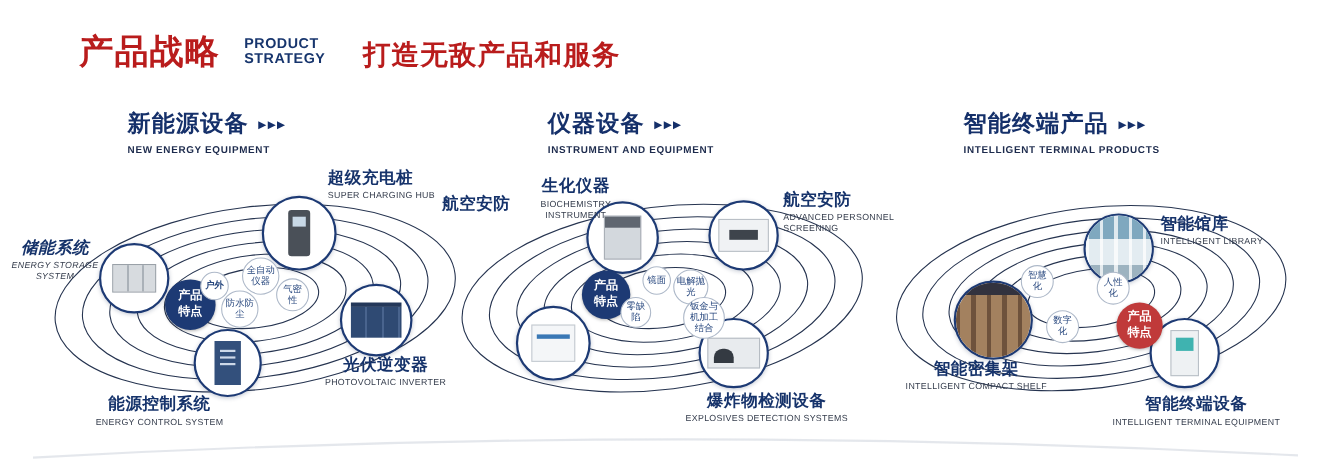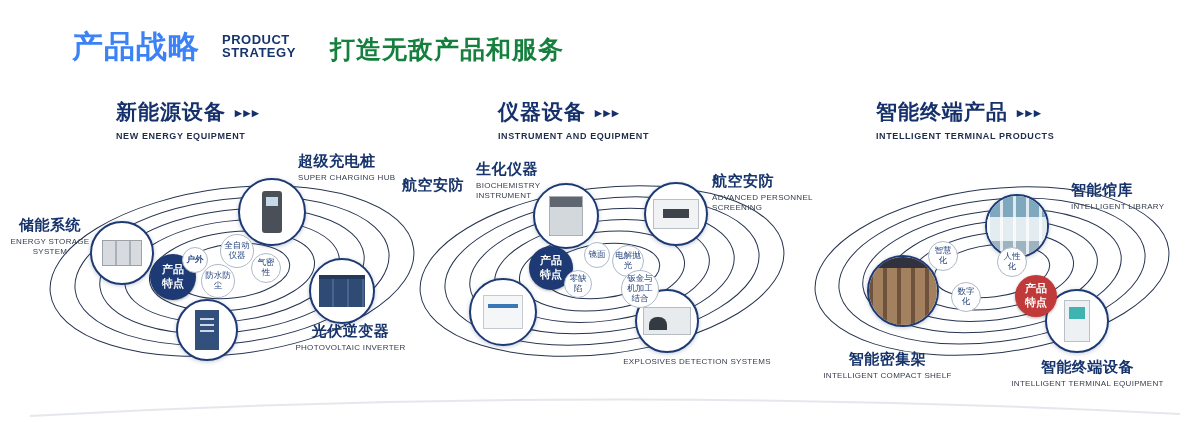--- a/index.html
+++ b/index.html
@@ -1,23 +1,23 @@
 <!DOCTYPE html>
 <html><head>
 <meta charset="utf-8">
 <style>
   * { margin:0; padding:0; box-sizing:border-box; }
   body { background:#e8e8e8; font-family:"Liberation Sans", sans-serif; }
   .banner { position:relative; width:1200px; height:422px; background:#ffffff; overflow:hidden; margin:0 auto; }
 
   
-  .main-title { position:absolute; left:72px; top:26px; font-size:31px; font-weight:bold; color:#3b82f6; letter-spacing:1px; }
+  .main-title { position:absolute; left:72px; top:26px; font-size:31px; font-weight:bold; color:#b91c1c; letter-spacing:1px; }
   .subtitle { position:absolute; left:222px; top:33px; display:flex; flex-direction:column; line-height:13px; }
   .subtitle span { font-size:13px; font-weight:bold; color:#17356d; letter-spacing:.5px; }
-  .tagline { position:absolute; left:330px; top:33px; font-size:25px; font-weight:bold; color:#15803d; letter-spacing:1px; }
+  .tagline { position:absolute; left:330px; top:33px; font-size:25px; font-weight:bold; color:#b91c1c; letter-spacing:1px; }
 
   
   .sec-head { position:absolute;margin-left:48px; }
   .sec-title { font-size:21px; font-weight:bold; color:#15306a; letter-spacing:1px; display:flex; align-items:center; }
   .arrows { font-size:13px; color:#15306a; margin-left:9px; letter-spacing:2px; }
   .sec-sub { font-size:9px; font-weight:bold; color:#1d2b4d; letter-spacing:.6px; margin-top:5px; }
 
   
   .orbits { position:absolute; overflow:visible; }
   .orbits ellipse { fill:none; stroke:#263450; stroke-width:1; }
@@ -149,36 +149,40 @@
     <div class="dev dev-charging"></div>
   </div>
   <div class="plabel" style="left:298px; top:152px;">
     <div class="zh">超级充电桩</div>
     <div class="en">SUPER CHARGING HUB</div>
   </div>
 
   <div class="pcircle" style="left:90px; top:221px; width:64px; height:64px;">
     <div class="dev dev-storage"></div>
   </div>
-  <div class="plabel tac" style="left:8px; top:216px; width:84px;">
+  <div class="plabel tac" style="left:8px; top:216px; width:84px;font-style:italic;">
     <div class="zh">储能系统</div>
     <div class="en">ENERGY STORAGE SYSTEM</div>
   </div>
 
   <div class="pcircle" style="left:309px; top:258px; width:66px; height:66px;">
     <div class="dev dev-inverter"></div>
   </div>
   <div class="plabel tac" style="left:288px; top:322px; width:125px;">
     <div class="zh">光伏逆变器</div>
     <div class="en">PHOTOVOLTAIC INVERTER</div>
   </div>
 
   <div class="pcircle" style="left:176px; top:299px; width:62px; height:62px;">
     <div class="dev dev-control"></div>
   </div>
+  <div class="plabel tac" style="left:75px; top:358px; width:140px;">
+    <div class="zh">能源控制系统</div>
+    <div class="en">ENERGY CONTROL SYSTEM</div>
+  </div>
 
   <div class="badge navy" style="left:150px; top:254px; width:46px; height:46px;">
     <span>产品特点</span>
   </div>
   <div class="bubble" style="left:220px; top:234px; width:34px; height:34px;">
     <span>全自动仪器</span>
   </div>
   <div class="bubble" style="left:182px; top:247px; width:26px; height:26px;font-weight:bold;">
     <span>户外</span>
   </div>
@@ -187,41 +191,42 @@
   </div>
   <div class="bubble" style="left:201px; top:264px; width:34px; height:34px;">
     <span>防水防尘</span>
   </div>
 
   <div class="extra-label" style="left:402px; top:176px;">航空安防</div>
 
   <div class="pcircle" style="left:533px; top:183px; width:66px; height:66px;">
     <div class="dev dev-biochem"></div>
   </div>
-  <div class="plabel" style="left:476px; top:160px; width:95px;">
+  <div class="plabel" style="left:476px; top:160px; width:95px;text-align:center;">
     <div class="zh">生化仪器</div>
     <div class="en">BIOCHEMISTRY INSTRUMENT</div>
   </div>
 
   <div class="pcircle" style="left:644px; top:182px; width:64px; height:64px;">
     <div class="dev dev-screening"></div>
   </div>
   <div class="plabel" style="left:712px; top:172px; width:110px;">
     <div class="zh">航空安防</div>
     <div class="en">ADVANCED PERSONNEL SCREENING</div>
   </div>
 
   <div class="pcircle" style="left:469px; top:278px; width:68px; height:68px;">
     <div class="dev dev-automatic"></div>
   </div>
 
   <div class="pcircle" style="left:635px; top:289px; width:64px; height:64px;">
     <div class="dev dev-explosives"></div>
   </div>
   <div class="plabel tac" style="left:612px; top:355px; width:170px;">
+    <div class="zh">爆炸物检测设备</div>
     <div class="en">EXPLOSIVES DETECTION SYSTEMS</div>
   </div>
 
   <div class="badge navy" style="left:529px; top:246px; width:44px; height:44px;">
     <span>产品特点</span>
   </div>
   <div class="bubble" style="left:584px; top:242px; width:26px; height:26px;">
     <span>镜面</span>
   </div>
   <div class="bubble" style="left:612px; top:245px; width:32px; height:32px;">
@@ -230,29 +235,29 @@
   <div class="bubble" style="left:564px; top:270px; width:28px; height:28px;">
     <span>零缺陷</span>
   </div>
   <div class="bubble" style="left:621px; top:270px; width:38px; height:38px;">
     <span>钣金与机加工结合</span>
   </div>
 
   <div class="pcircle" style="left:985px; top:194px; width:64px; height:64px;">
     <div class="dev-fill dev-library"></div>
   </div>
-  <div class="plabel" style="left:1055px; top:181px; width:110px;margin-left:16px;">
+  <div class="plabel" style="left:1055px; top:194px; width:110px;">
     <div class="zh">智能馆库</div>
     <div class="en">INTELLIGENT LIBRARY</div>
   </div>
 
   <div class="pcircle" style="left:867px; top:255px; width:72px; height:72px;">
     <div class="dev-fill dev-shelf"></div>
   </div>
-  <div class="plabel tac" style="left:820px; top:326px; width:135px;margin-top:24px;">
+  <div class="plabel tac" style="left:820px; top:326px; width:135px;">
     <div class="zh">智能密集架</div>
     <div class="en">INTELLIGENT COMPACT SHELF</div>
   </div>
 
   <div class="pcircle" style="left:1045px; top:289px; width:64px; height:64px;">
     <div class="dev dev-terminal"></div>
   </div>
   <div class="plabel tac" style="left:995px; top:358px; width:185px;">
     <div class="zh">智能终端设备</div>
     <div class="en">INTELLIGENT TERMINAL EQUIPMENT</div>

